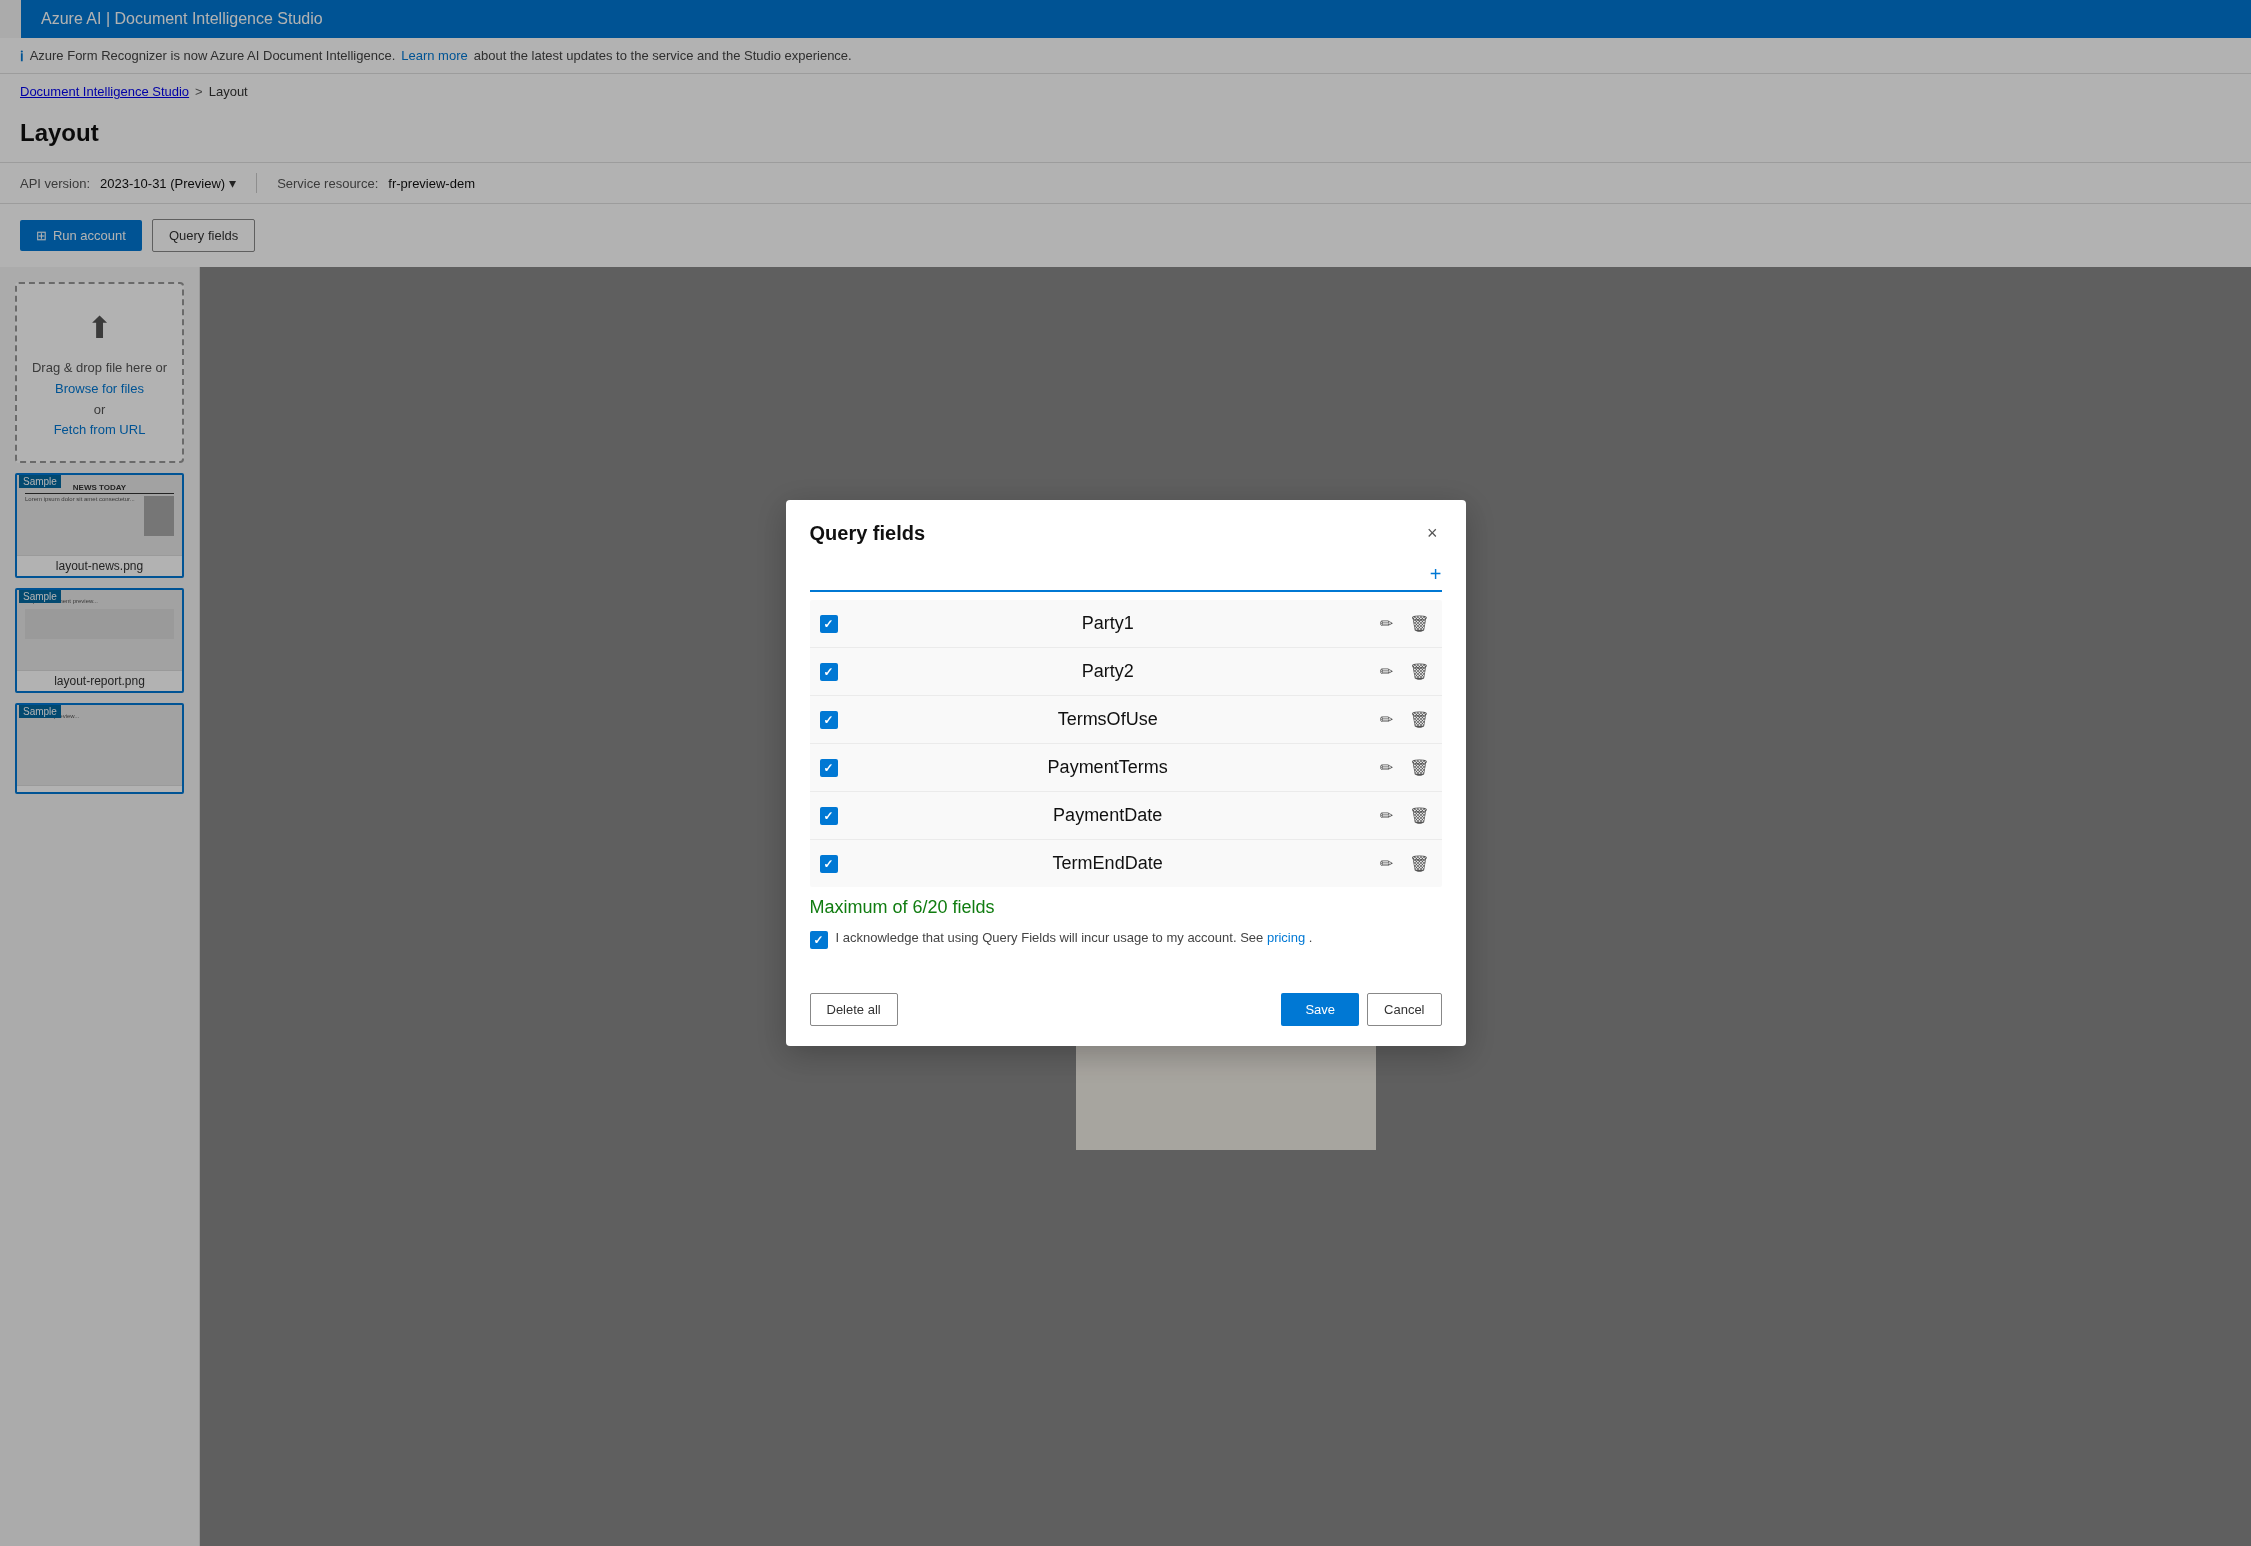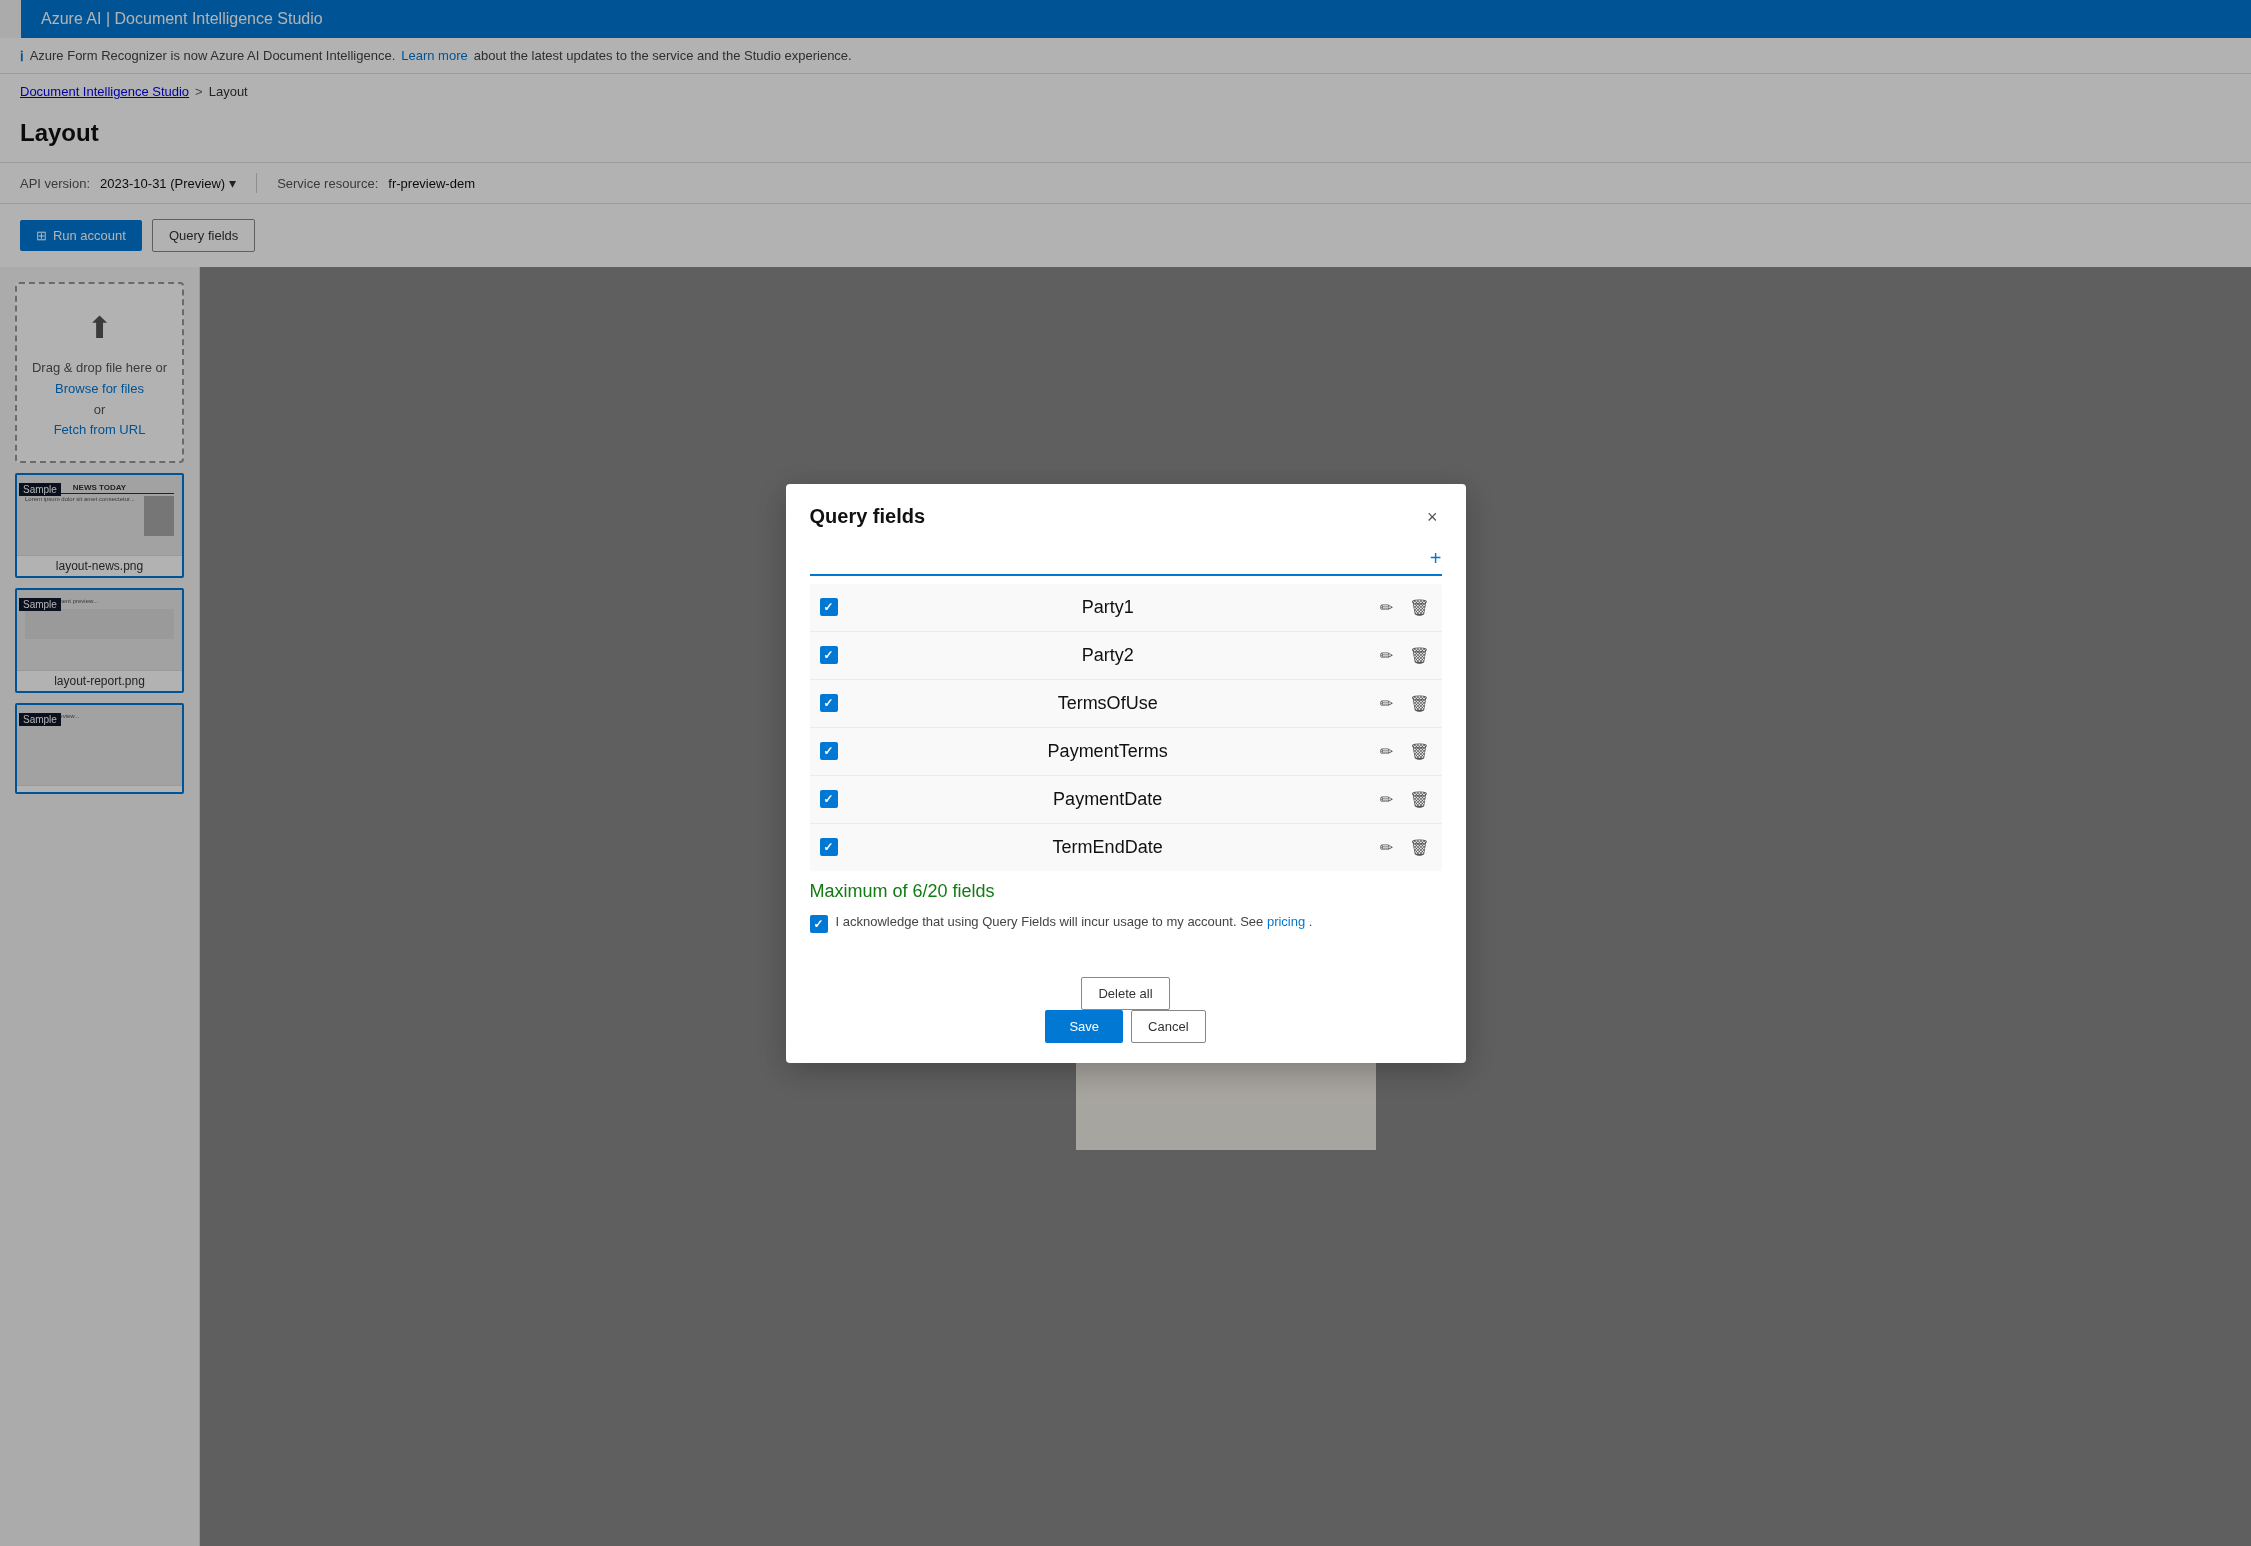--- a/index.html
+++ b/index.html
@@ -102,23 +102,23 @@
     
     .file-thumb {
       border: 2px solid #0078d4;
       border-radius: 2px;
       background: #fff;
       position: relative;
       cursor: pointer;
     }
     .file-thumb .sample-label {
       position: absolute;
-      top: 8px;
+      top: 0;
       left: 2px;
-      background: #0f172a;
+      background: #0369a1;
       color: white;
       font-size: 10px;
       padding: 1px 4px;
     }
     .file-thumb .thumb-img {
       width: 100%;
       height: 80px;
       background: #e8e8e8;
       display: flex;
       align-items: center;
@@ -311,21 +311,20 @@
     }
     .ack-checkbox .checkmark { color: white; font-size: 12px; font-weight: bold; }
     .ack-row a { color: #0078d4; text-decoration: none; }
 
     
     .modal-footer {
       padding: 12px 24px 20px;
       display: flex;
       align-items: center;
       justify-content: space-between;
-      flex-direction: column;
     }
     .footer-right { display: flex; gap: 8px; }
     .btn-delete-all {
       background: white;
       color: #333;
       border: 1px solid #888;
       padding: 8px 16px;
       cursor: pointer;
       font-size: 13px;
       border-radius: 2px;

